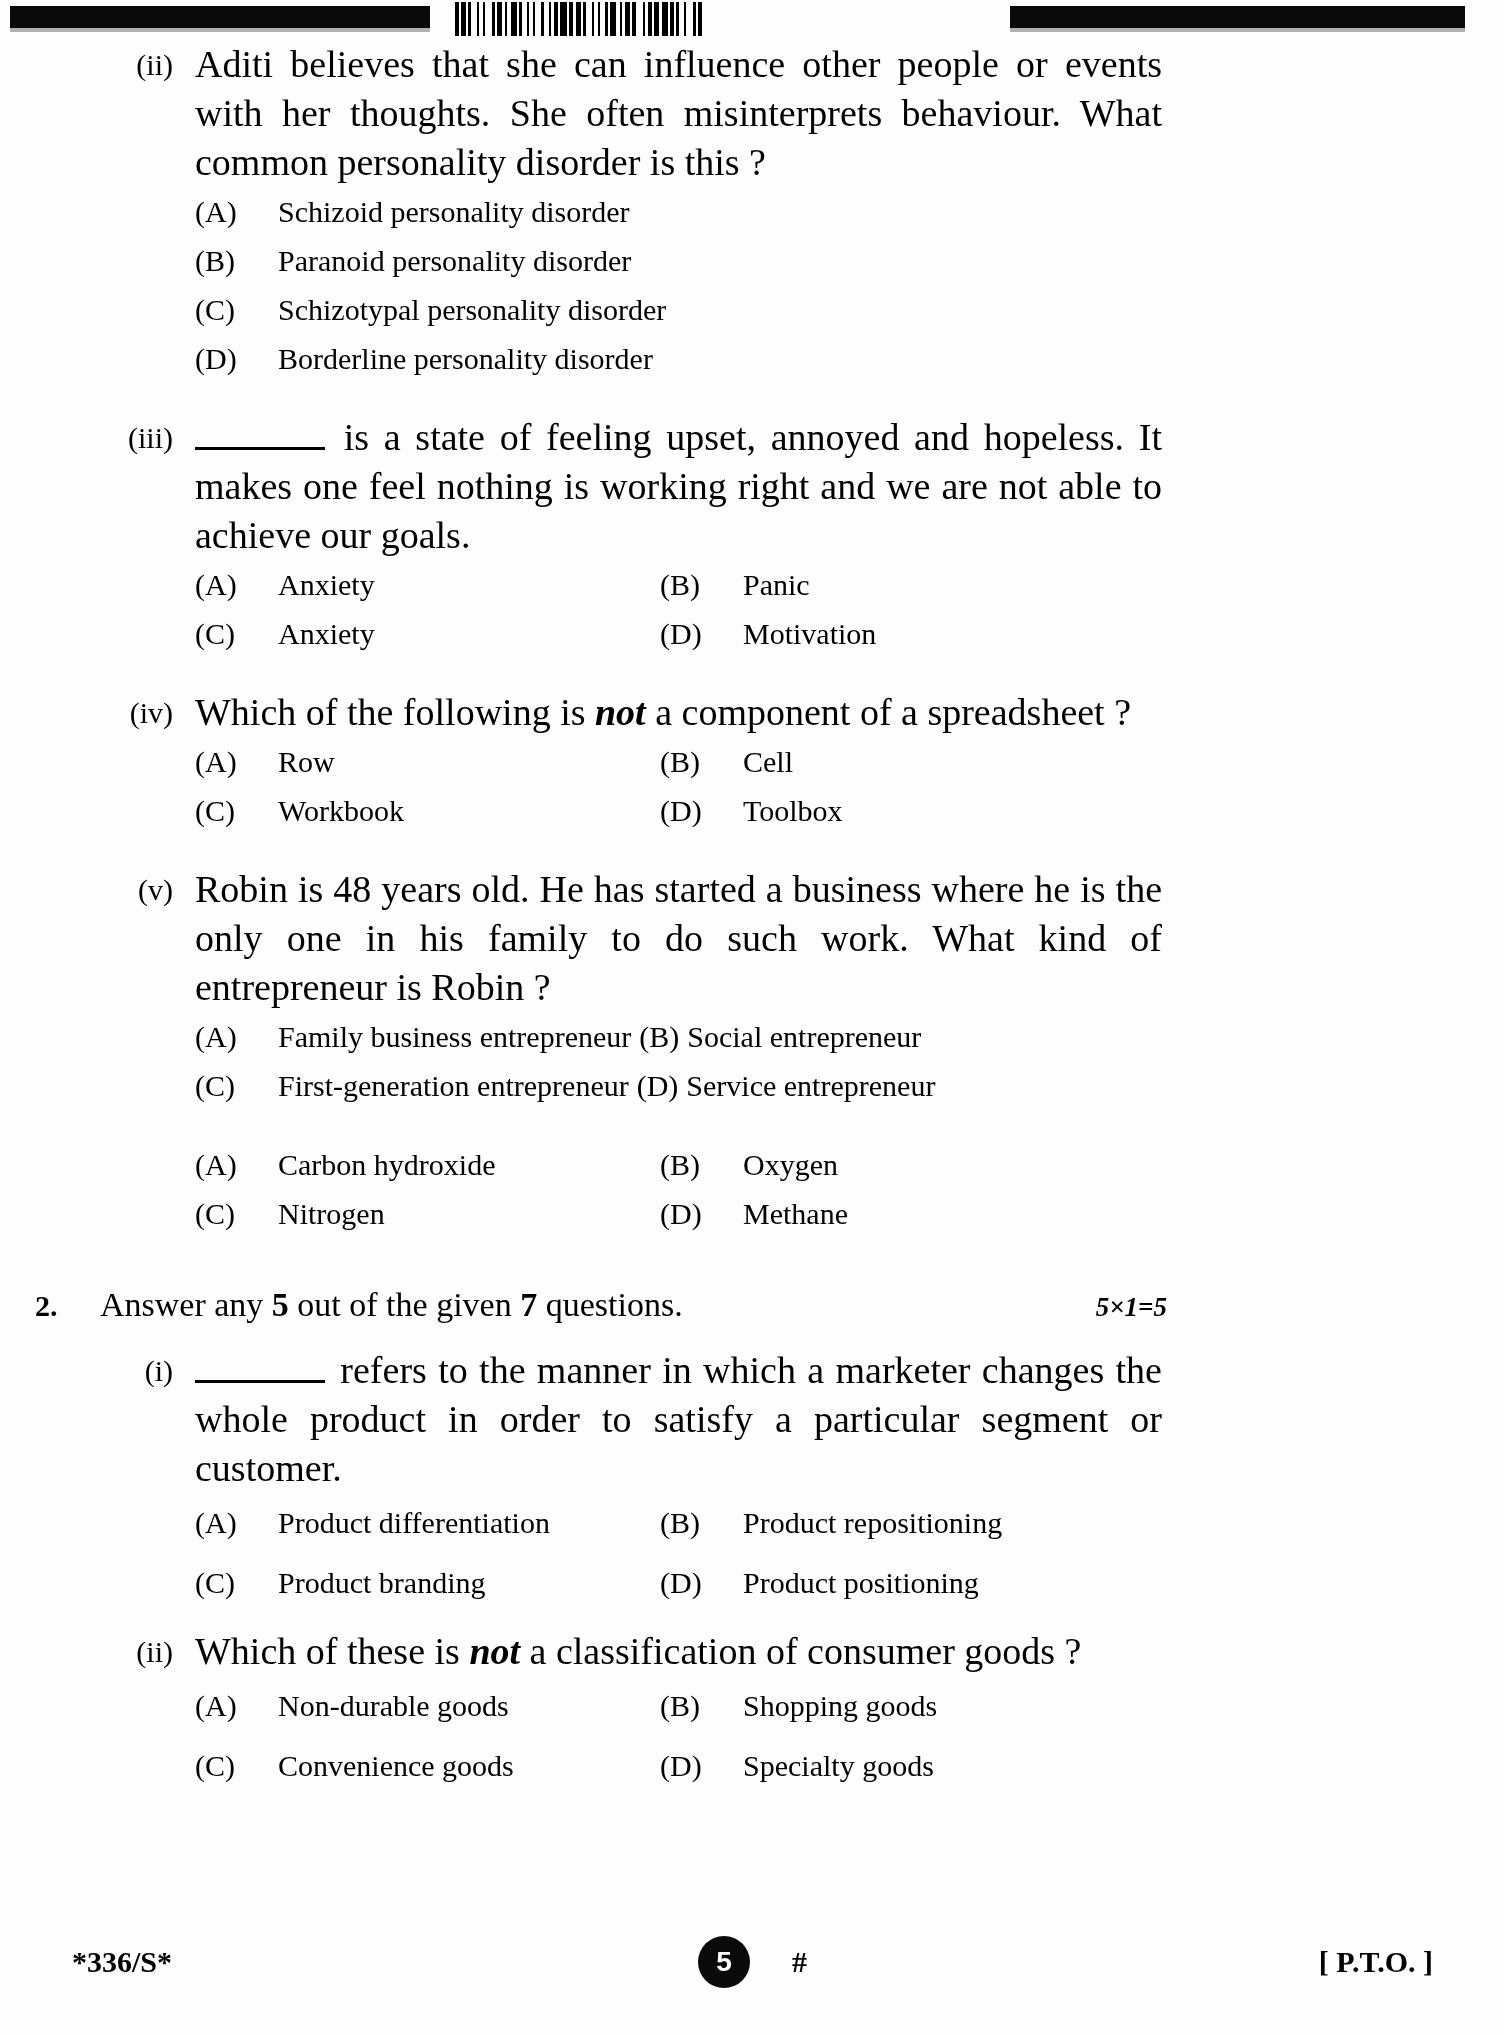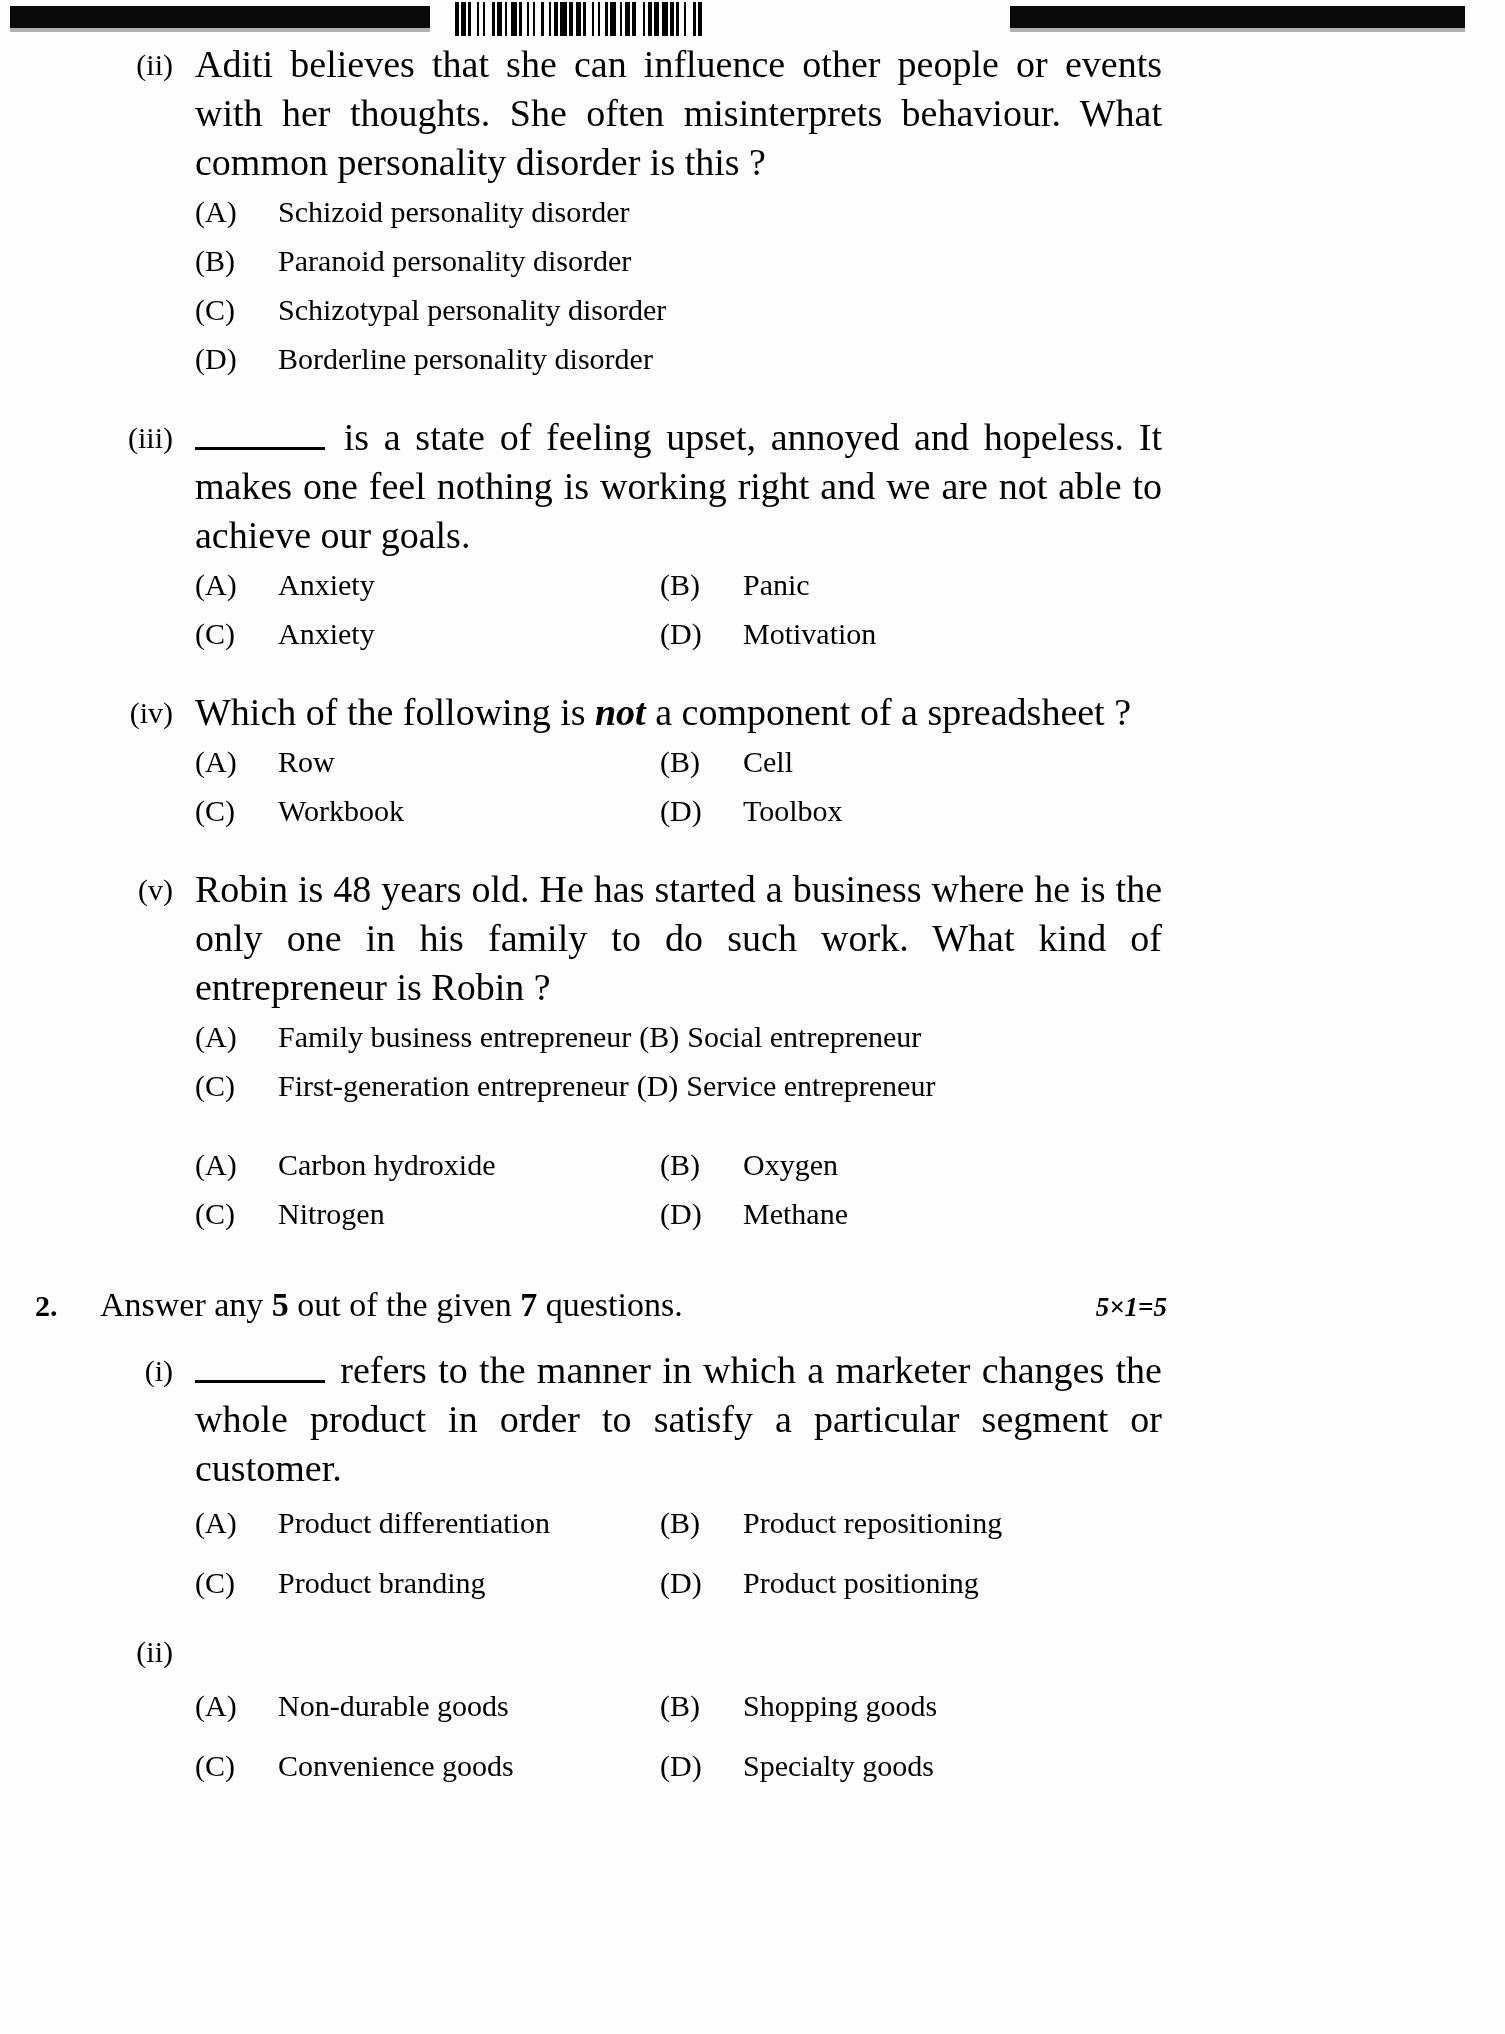--- a/index.html
+++ b/index.html
@@ -454,20 +454,21 @@
               <span class="opt-lbl">(D)</span>
               <span class="opt-txt">Product positioning</span>
             </div>
           </div>
         </div>
       </div>
       <div class="gap-sm"></div>
       <div class="qblock">
         <div class="qrow">
           <div class="qnum">(ii)</div>
+          <div class="qtext">Which of these is <span class="bi">not</span> a classification of consumer goods ?</div>
         </div>
         <div class="opts loose">
           <div class="opt-row">
             <div class="opt-cell">
               <span class="opt-lbl">(A)</span>
               <span class="opt-txt">Non-durable goods</span>
             </div>
             <div class="opt-cell wide">
               <span class="opt-lbl">(B)</span>
               <span class="opt-txt">Shopping goods</span>
@@ -480,14 +481,22 @@
             </div>
             <div class="opt-cell wide">
               <span class="opt-lbl">(D)</span>
               <span class="opt-txt">Specialty goods</span>
             </div>
           </div>
         </div>
       </div>
     </div>
 
+  <div class="footer">
+    <div class="foot-left">*336/S*</div>
+    <div class="foot-center">
+      <div class="pagecircle">5</div>
+      <div class="hashmark">#</div>
+    </div>
+    <div class="foot-right">[ P.T.O. ]</div>
+  </div>
 
 </div>
 
 </body></html>

